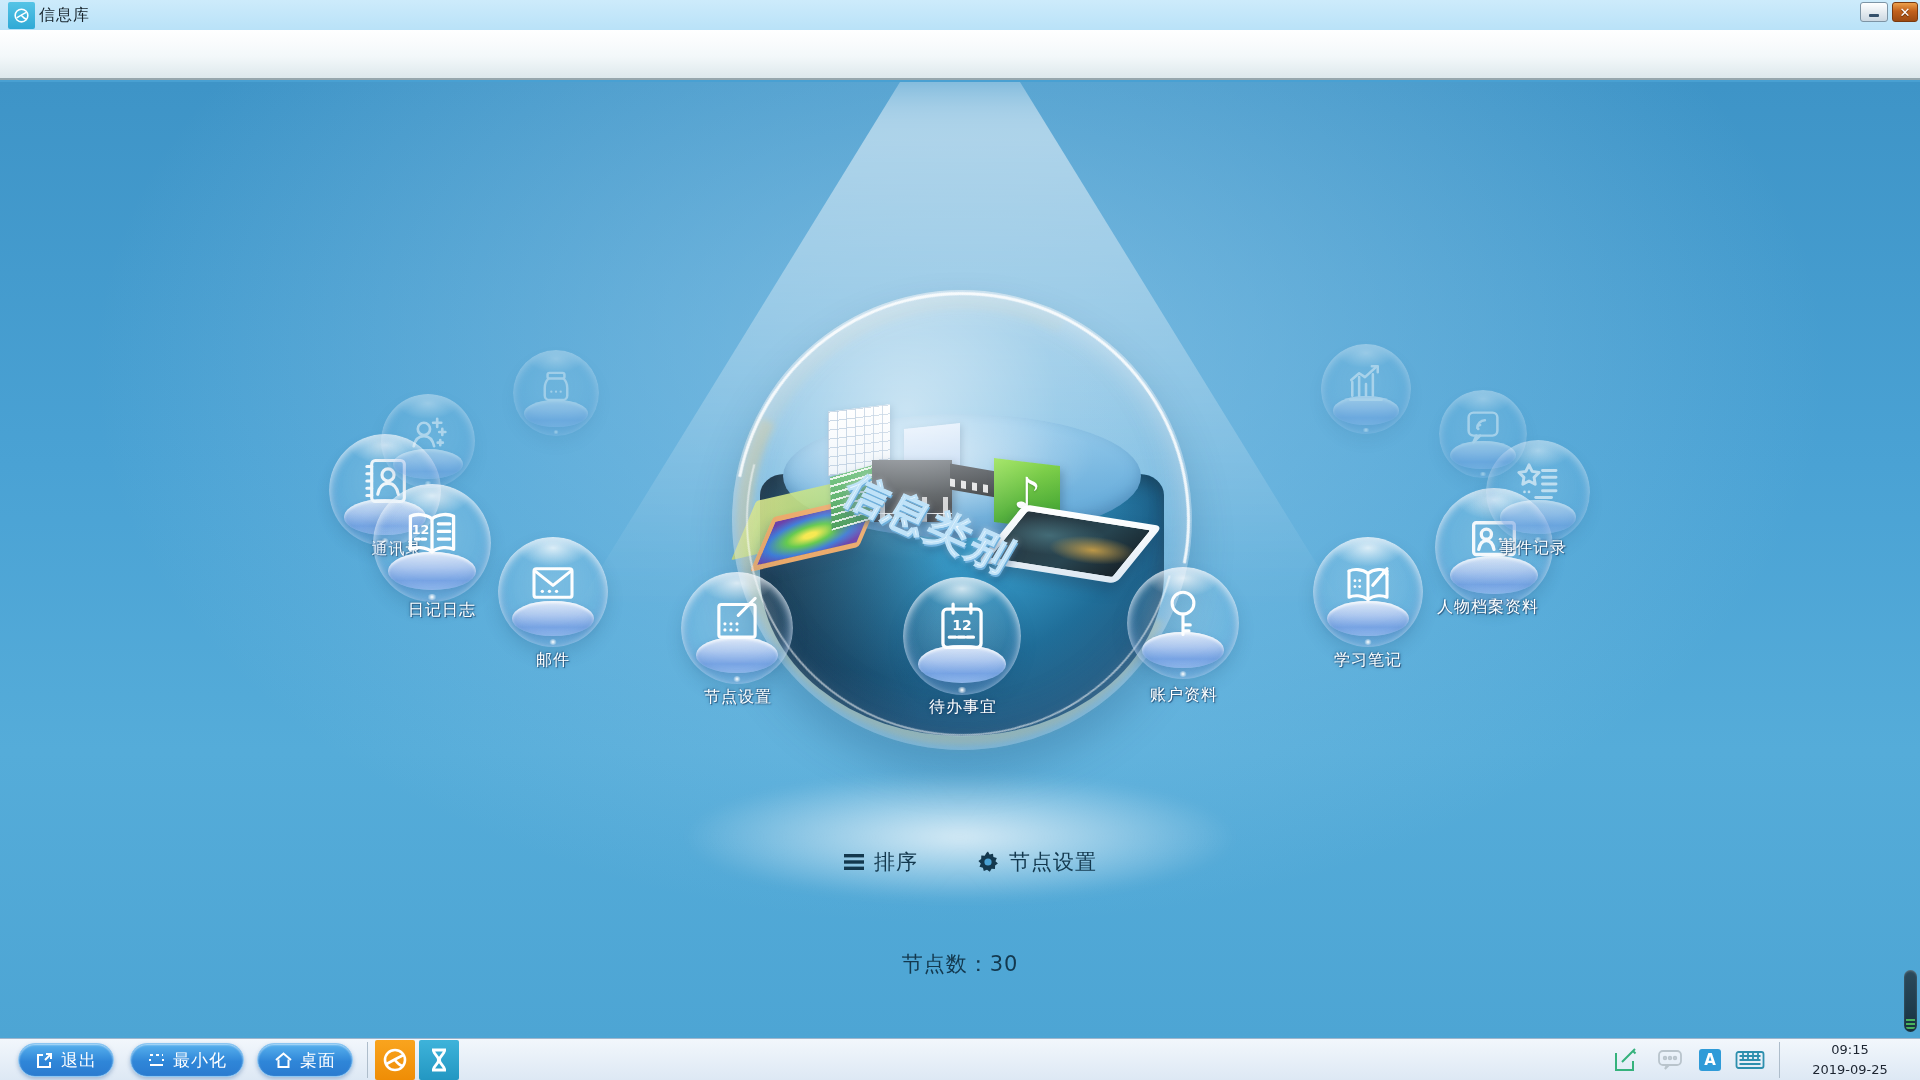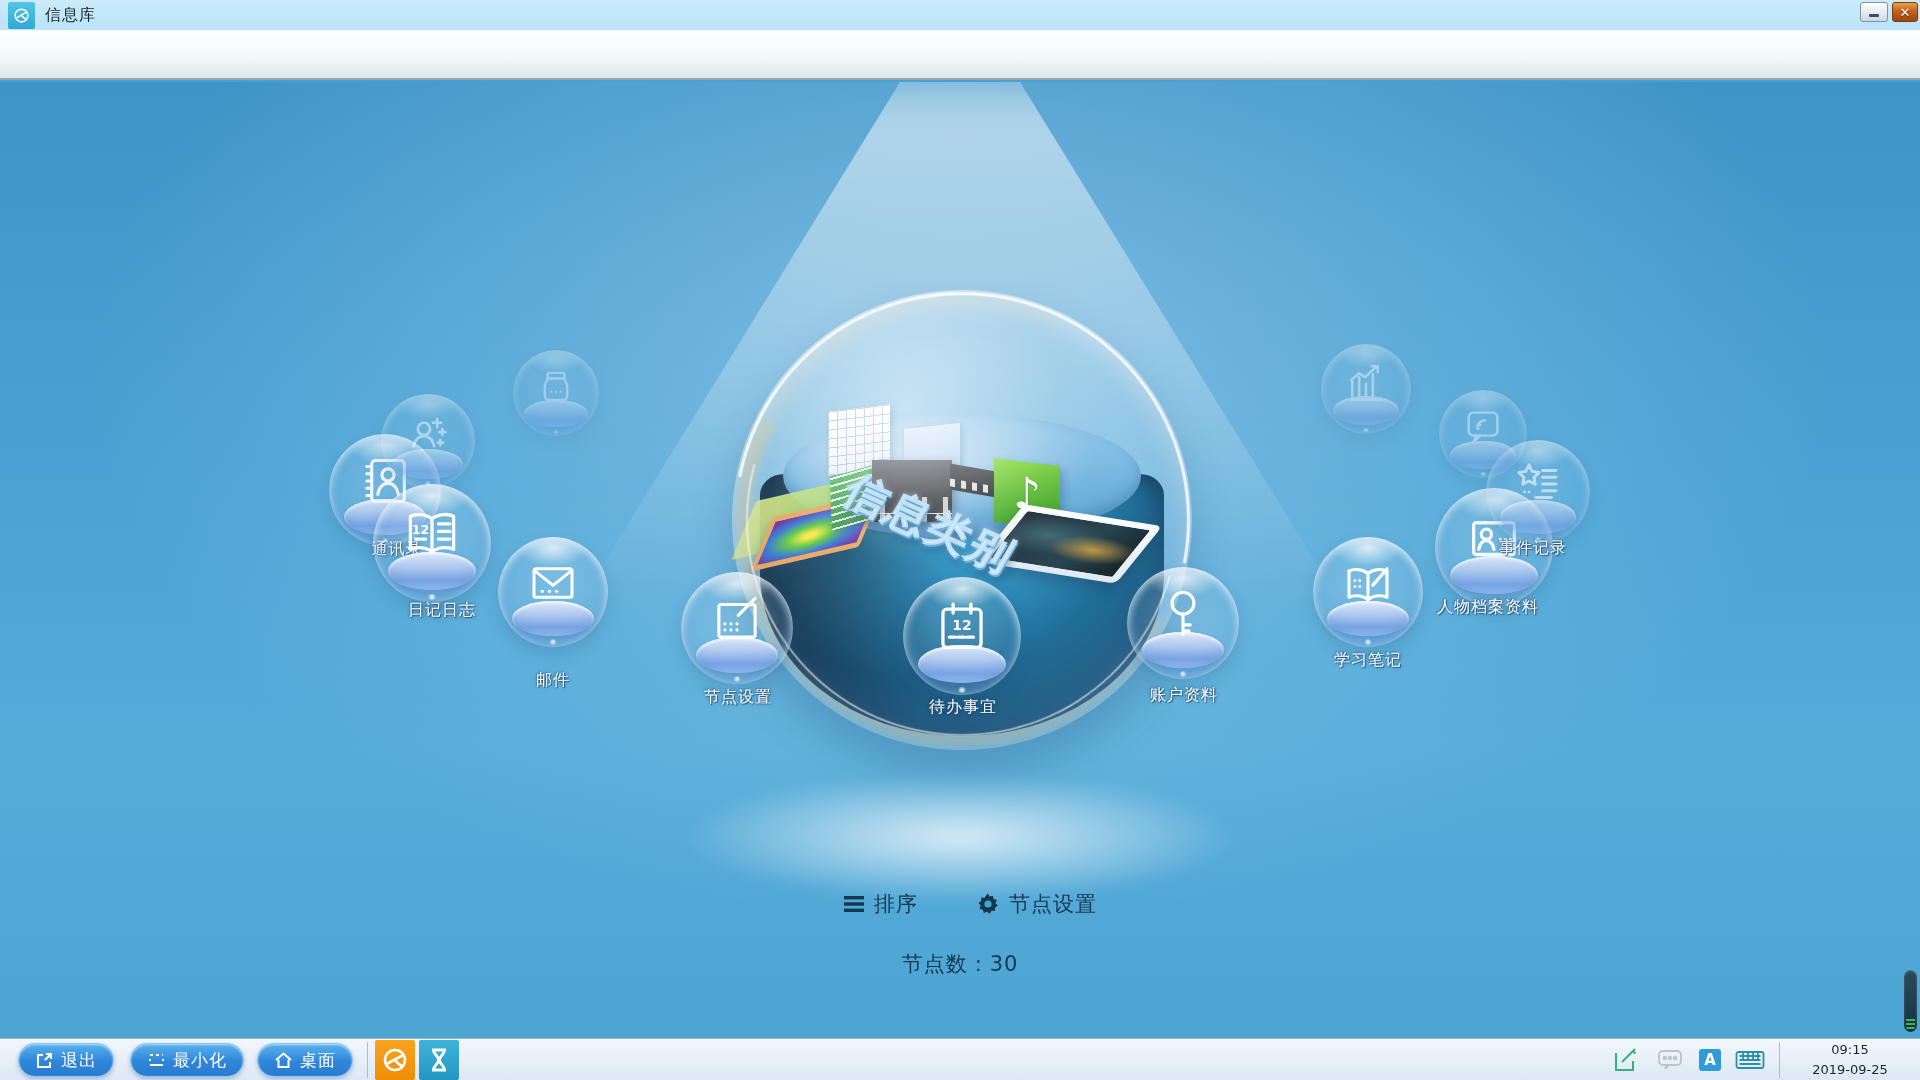--- a/index.html
+++ b/index.html
@@ -5,21 +5,21 @@
   html,body{margin:0;padding:0;background:#222;}
   *{box-sizing:border-box;font-family:"DejaVu Sans","Liberation Sans",sans-serif;}
   .screen{position:relative;width:1920px;height:1080px;overflow:hidden;background:#49a0d2;}
 
   
   .titlebar{position:absolute;left:0;top:0;width:1920px;height:30px;
     background:linear-gradient(#cdebfb,#b9e2f8);display:flex;align-items:center;}
   .app-icon{width:27px;height:27px;margin-left:8px;border-radius:2px;
     background:linear-gradient(#55c4e6,#2fa9d6);display:flex;align-items:center;justify-content:center;}
   .app-icon svg{width:19px;height:19px;}
-  .title{margin-left:10px;font-size:16px;color:#17242c;letter-spacing:1px;}
+  .title{margin-left:4px;font-size:16px;color:#17242c;letter-spacing:1px;}
   .win-controls{position:absolute;right:2px;top:2px;display:flex;gap:4px;}
   .btn-min{width:28px;height:20px;border:1px solid #7d94a5;border-radius:3px;
     background:linear-gradient(#ffffff,#ccd8e2);position:relative;cursor:pointer;}
   .btn-min .dash{position:absolute;left:8px;right:8px;bottom:4px;height:3px;background:#35506b;border-radius:1px;}
   .btn-close{width:26px;height:20px;border:1px solid #7a3a10;border-radius:3px;
     background:linear-gradient(#eda04c,#c2611c 45%,#9c4a12);color:#fff;font-size:13px;font-weight:bold;
     display:flex;align-items:center;justify-content:center;line-height:1;cursor:pointer;
     text-shadow:0 1px 1px rgba(60,25,0,.7);}
 
   
@@ -119,21 +119,21 @@
   .saucer{position:absolute;left:13%;right:13%;bottom:10%;height:32%;border-radius:50%;
     background:linear-gradient(180deg,#dbe7f8 0%,#a9c4ee 40%,#6f9de2 75%,#8cb4ec 100%);
     box-shadow:0 3px 6px rgba(40,80,150,.35), inset 0 2px 3px rgba(255,255,255,.8);}
   .bdot{position:absolute;left:46%;bottom:2%;width:8%;height:5%;border-radius:50%;
     background:radial-gradient(circle,#ffffff,rgba(255,255,255,0) 75%);}
   .nicon{position:absolute;left:50%;top:44%;transform:translate(-50%,-50%);}
   .nlabel{position:absolute;transform:translate(-50%,-50%);color:#fff;font-size:16px;letter-spacing:1px;
     white-space:nowrap;text-shadow:1px 1px 1px rgba(30,70,110,.85), -1px -1px 1px rgba(30,70,110,.35), 0 0 4px rgba(20,60,100,.4);}
 
   
-  .ctrl-row{position:absolute;left:0;top:808px;width:1920px;height:32px;}
+  .ctrl-row{position:absolute;left:0;top:766px;width:1920px;height:32px;}
   .flat-btn{position:absolute;display:flex;align-items:center;gap:9px;background:none;border:none;
     color:#13384e;font-size:21px;cursor:pointer;padding:0;letter-spacing:1px;}
   .flat-btn svg{display:block;}
   .node-count{position:absolute;left:0;top:868px;width:1920px;text-align:center;
     color:#13384e;font-size:21px;letter-spacing:1px;}
   .scrollbar-thumb{position:absolute;right:3px;top:888px;width:13px;height:62px;border-radius:7px;
     background:linear-gradient(#2c4a5c,#1d3a4a 70%,#16303e);
     box-shadow:inset 0 1px 2px rgba(255,255,255,.25);cursor:pointer;}
   .scrollbar-thumb::after{content:"";position:absolute;left:2px;right:2px;bottom:3px;height:12px;
     background:repeating-linear-gradient(0deg,#49b25c 0 2px,transparent 2px 4px);border-radius:2px;}
@@ -249,21 +249,21 @@
           <div class="nicon"><svg width="57" height="57" viewBox="0 0 48 48">
               <rect x="8" y="12" width="32" height="24" rx="2" fill="none" stroke="#ffffff" stroke-width="2.6" stroke-linecap="round" stroke-linejoin="round"></rect>
               <path d="M9 14l15 12 15-12" fill="none" stroke="#ffffff" stroke-width="2.6" stroke-linecap="round" stroke-linejoin="round"></path>
               <circle cx="15" cy="31" r="1.4" fill="#fff"></circle>
               <circle cx="21" cy="31" r="1.4" fill="#fff"></circle>
               <circle cx="27" cy="31" r="1.4" fill="#fff"></circle>
             </svg></div>
           <div class="bubble"></div>
           <div class="bdot"></div>
         </div>
-        <div class="nlabel" style="left: 553px; top: 598px;">邮件</div>
+        <div class="nlabel" style="left: 553px; top: 578px;">邮件</div>
         <div class="node" style="left: 681px; top: 490px; width: 112px; height: 112px; opacity: 1;">
           <div class="saucer"></div>
           <div class="nicon"><svg width="58" height="58" viewBox="0 0 48 48">
               <rect x="9" y="12" width="30" height="27" rx="2" fill="none" stroke="#ffffff" stroke-width="2.6" stroke-linecap="round" stroke-linejoin="round"></rect>
               <path d="M25 21L39 7" fill="none" stroke="#ffffff" stroke-width="2.6" stroke-linecap="round" stroke-linejoin="round"></path>
               <circle cx="14" cy="28" r="1.3" fill="#fff"></circle>
               <circle cx="19" cy="28" r="1.3" fill="#fff"></circle>
               <circle cx="24" cy="28" r="1.3" fill="#fff"></circle>
               <circle cx="14" cy="33" r="1.3" fill="#fff"></circle>
               <circle cx="19" cy="33" r="1.3" fill="#fff"></circle>

